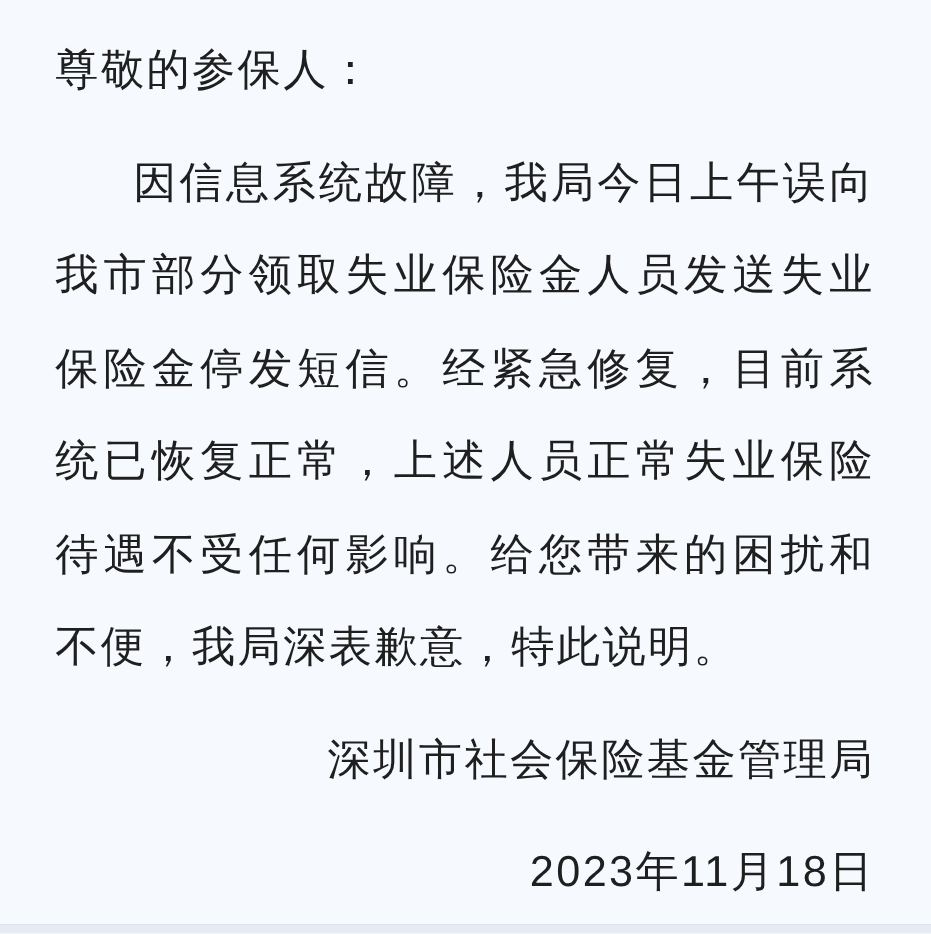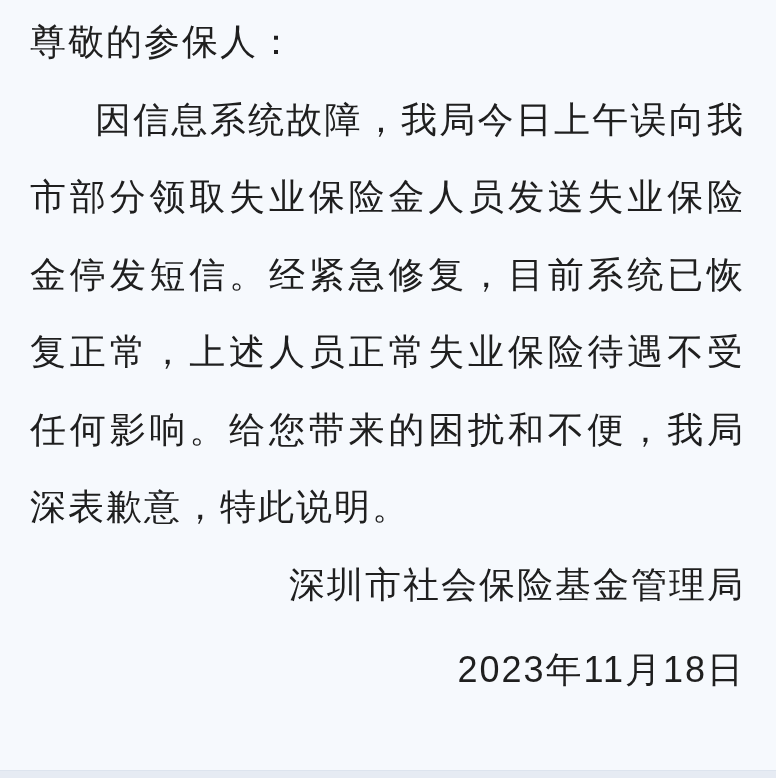--- a/index.html
+++ b/index.html
@@ -16,21 +16,21 @@
     position: relative;
   }
   .notice {
     padding: 3px 31px 0 30px;
     font-size: 36px;
     line-height: 77.5px;
     letter-spacing: 2px;
     font-weight: 400;
   }
   .notice p {
-    margin: 0;
+    margin: 16px;
   }
   .indent {
     text-indent: 65px;
   }
   .body-text {
     text-align: justify;
     text-justify: inter-character;
     text-indent: 65px;
   }
   .right-line {

